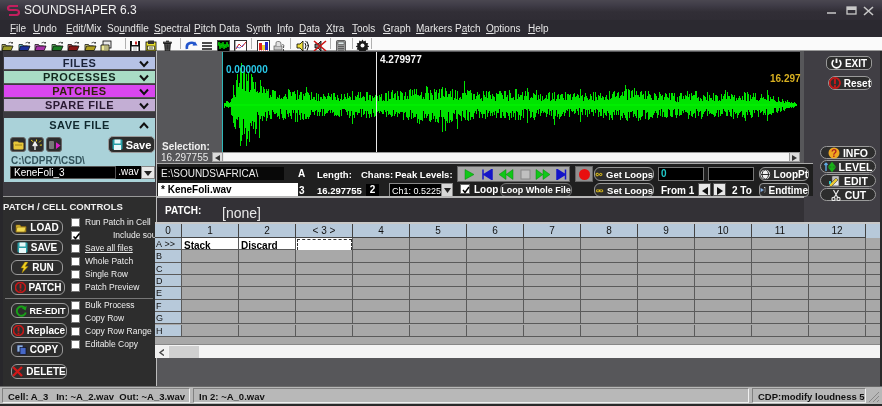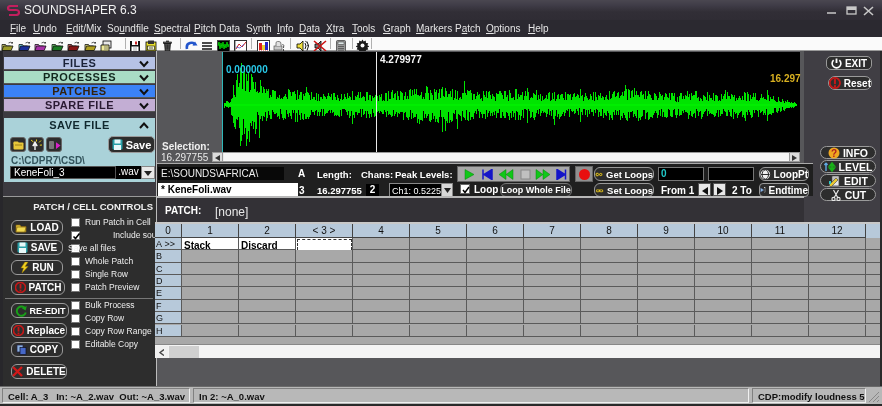--- a/index.html
+++ b/index.html
@@ -172,21 +172,21 @@
         <svg class="abs" style="left:134px;top:3px" width="12" height="8" viewBox="0 0 12 8">
           <path d="M2 1.5 L6 6 L10 1.5" stroke="#111" stroke-width="2" fill="none"></path>
         </svg>
       </div>
       <div class="abs" style="left:4px;top:6px;width:151px;height:13px;background:#b6c2e5;border-bottom:1px solid #555;">
         <div class="abs" style="left:0;top:0;width:151px;text-align:center;font-size:11px;font-weight:bold;color:#1a2238;letter-spacing:0.5px;">FILES</div>
         <svg class="abs" style="left:134px;top:3px" width="12" height="8" viewBox="0 0 12 8">
           <path d="M2 1.5 L6 6 L10 1.5" stroke="#111" stroke-width="2" fill="none"></path>
         </svg>
       </div>
-      <div class="abs" style="left:4px;top:34px;width:151px;height:13px;background:#3b82f6;border-bottom:1px solid #555;">
+      <div class="abs" style="left:4px;top:34px;width:151px;height:13px;background:#d946ef;border-bottom:1px solid #555;">
         <div class="abs" style="left:0;top:0;width:151px;text-align:center;font-size:11px;font-weight:bold;color:#33220e;letter-spacing:0.5px;">PATCHES</div>
         <svg class="abs" style="left:134px;top:3px" width="12" height="8" viewBox="0 0 12 8">
           <path d="M2 1.5 L6 6 L10 1.5" stroke="#111" stroke-width="2" fill="none"></path>
         </svg>
       </div>
       <div class="abs" style="left:4px;top:48px;width:151px;height:13px;background:#c3aed4;border-bottom:1px solid #555;">
         <div class="abs" style="left:0;top:0;width:151px;text-align:center;font-size:11px;font-weight:bold;color:#2a1a33;letter-spacing:0.5px;">SPARE FILE</div>
         <svg class="abs" style="left:134px;top:3px" width="12" height="8" viewBox="0 0 12 8">
           <path d="M2 1.5 L6 6 L10 1.5" stroke="#111" stroke-width="2" fill="none"></path>
         </svg>
@@ -226,21 +226,21 @@
         <div class="abs" style="left:7px;top:37px;font-size:10px;font-weight:bold;color:#33545c;">C:\CDPR7\CSD\</div>
         <div class="abs" style="left:6px;top:48px;width:106px;height:13px;background:#000;border:1px solid #555;color:#fff;font-size:10px;padding-left:3px;">KeneFoli_3</div>
         <div class="abs" style="left:112px;top:48px;width:25px;height:13px;background:#000;color:#fff;font-size:10px;text-align:center;">.wav</div>
         <div class="abs" style="left:137px;top:48px;width:14px;height:13px;background:#e8e8e8;border:1px solid #888;">
           <svg class="abs" style="left:2px;top:4px" width="8" height="5" viewBox="0 0 8 5">
             <path d="M0 0 h8 L4 5 Z" fill="#222"></path>
           </svg>
         </div>
       </div>
       <div class="abs" style="left:3px;top:145px;width:153px;height:190px;background:#2d2d2d;border-top:1px solid #999;">
-        <div class="abs" style="left:0;top:4px;width:150px;text-align:right;color:#f0f0f0;font-weight:bold;font-size:9.5px;">PATCH / CELL CONTROLS</div>
+        <div class="abs" style="left:0;top:4px;width:150px;text-align:left;color:#f0f0f0;font-weight:bold;font-size:9.5px;">PATCH / CELL CONTROLS</div>
         <div class="db" style="left:8px;top:23px;width:52px;height:15px;border-radius:6px;font-size:10px;">
           <svg width="12" height="10" viewBox="0 0 12 10">
             <path d="M1 2 h4 l1 1.5 h5 v5.5 h-10 Z" fill="#e8c83a" stroke="#806010" stroke-width="0.7"></path>
             <path d="M2 4 L11 4 L9.8 9 L1 9 Z" fill="#f0d850" stroke="#806010" stroke-width="0.7"></path>
           </svg>
           <span>LOAD</span>
         </div>
         <div class="db" style="left:8px;top:43px;width:52px;height:15px;border-radius:6px;font-size:10px;">
           <svg width="11" height="11" viewBox="0 0 11 11">
             <rect x="0.5" y="0.5" width="10" height="10" rx="1" fill="#2aa0a8"></rect>
@@ -294,21 +294,21 @@
         </div>
         <div class="cb" style="left:68px;top:21px;"></div>
         <div class="cblbl" style="left:82px;top:20px;">Run Patch in Cell</div>
         <div class="cb" style="left:68px;top:34px;">
           <svg class="abs" style="left:0px;top:0px" width="9" height="9" viewBox="0 0 9 9">
             <path d="M1.5 4.5 L3.5 6.5 L7.5 1.5" stroke="#000" stroke-width="1.6" fill="none"></path>
           </svg>
         </div>
         <div class="cblbl" style="left:82px;top:33px;margin-left:28px;">Include source(s)</div>
         <div class="cb" style="left:68px;top:47px;"></div>
-        <div class="cblbl" style="left:65px;top:46px;">Save all files</div>
+        <div class="cblbl" style="left:82px;top:46px;text-decoration:underline;">Save all files</div>
         <div class="cb" style="left:68px;top:60px;"></div>
         <div class="cblbl" style="left:82px;top:59px;">Whole Patch</div>
         <div class="cb" style="left:68px;top:73px;"></div>
         <div class="cblbl" style="left:82px;top:72px;">Single Row</div>
         <div class="cb" style="left:68px;top:86px;"></div>
         <div class="cblbl" style="left:82px;top:85px;">Patch Preview</div>
         <div class="cb" style="left:68px;top:104px;"></div>
         <div class="cblbl" style="left:82px;top:103px;">Bulk Process</div>
         <div class="cb" style="left:68px;top:117px;"></div>
         <div class="cblbl" style="left:82px;top:116px;">Copy Row</div>
@@ -472,21 +472,21 @@
         <svg width="11" height="10" viewBox="0 0 11 10">
           <path d="M1 0.5 L8 5 L1 9.5Z" fill="#88b8e8" stroke="#446" stroke-width="0.7"></path>
           <rect x="8.5" y="0.5" width="2" height="9" fill="#111" stroke="#eee" stroke-width="0.5"></rect>
         </svg>
         <span>Endtime</span>
       </div>
     </div>
     <div class="abs" style="left:157px;top:196px;width:647px;height:26px;background:#333136;border-top:2px solid #b8b8b8;"></div>
     <div class="abs" style="left:157px;top:196px;width:725px;height:26px;">
       <div class="abs" style="left:8px;top:9px;color:#fff;font-weight:bold;font-size:10px;">PATCH:</div>
-      <div class="abs" style="left:58px;top:9px;color:#e8e8e8;font-size:12px;">[none]</div>
+      <div class="abs" style="left:65px;top:9px;color:#e8e8e8;font-size:14px;">[none]</div>
     </div>
     <div class="abs" style="left:155px;top:222px;width:727px;height:122px;background:#a8a8a8;border-top:2px solid #c8c8c8;">
       <div class="gridcell" style="left:0px;top:0;width:27px;height:14px;background:#b7c9da;border-right:1px solid #444;border-bottom:1px solid #444;color:#111;font-size:10px;text-align:center;padding-top:1px;">0</div>
       <div class="gridcell" style="left:27px;top:0;width:57px;height:14px;background:#b7c9da;border-right:1px solid #444;border-bottom:1px solid #444;color:#111;font-size:10px;text-align:center;padding-top:1px;">1</div>
       <div class="gridcell" style="left:84px;top:0;width:57px;height:14px;background:#b7c9da;border-right:1px solid #444;border-bottom:1px solid #444;color:#111;font-size:10px;text-align:center;padding-top:1px;">2</div>
       <div class="gridcell" style="left:141px;top:0;width:57px;height:14px;background:#b7c9da;border-right:1px solid #444;border-bottom:1px solid #444;color:#111;font-size:10px;text-align:center;padding-top:1px;">&lt; 3 &gt;</div>
       <div class="gridcell" style="left:198px;top:0;width:57px;height:14px;background:#b7c9da;border-right:1px solid #444;border-bottom:1px solid #444;color:#111;font-size:10px;text-align:center;padding-top:1px;">4</div>
       <div class="gridcell" style="left:255px;top:0;width:57px;height:14px;background:#b7c9da;border-right:1px solid #444;border-bottom:1px solid #444;color:#111;font-size:10px;text-align:center;padding-top:1px;">5</div>
       <div class="gridcell" style="left:312px;top:0;width:57px;height:14px;background:#b7c9da;border-right:1px solid #444;border-bottom:1px solid #444;color:#111;font-size:10px;text-align:center;padding-top:1px;">6</div>
       <div class="gridcell" style="left:369px;top:0;width:57px;height:14px;background:#b7c9da;border-right:1px solid #444;border-bottom:1px solid #444;color:#111;font-size:10px;text-align:center;padding-top:1px;">7</div>

